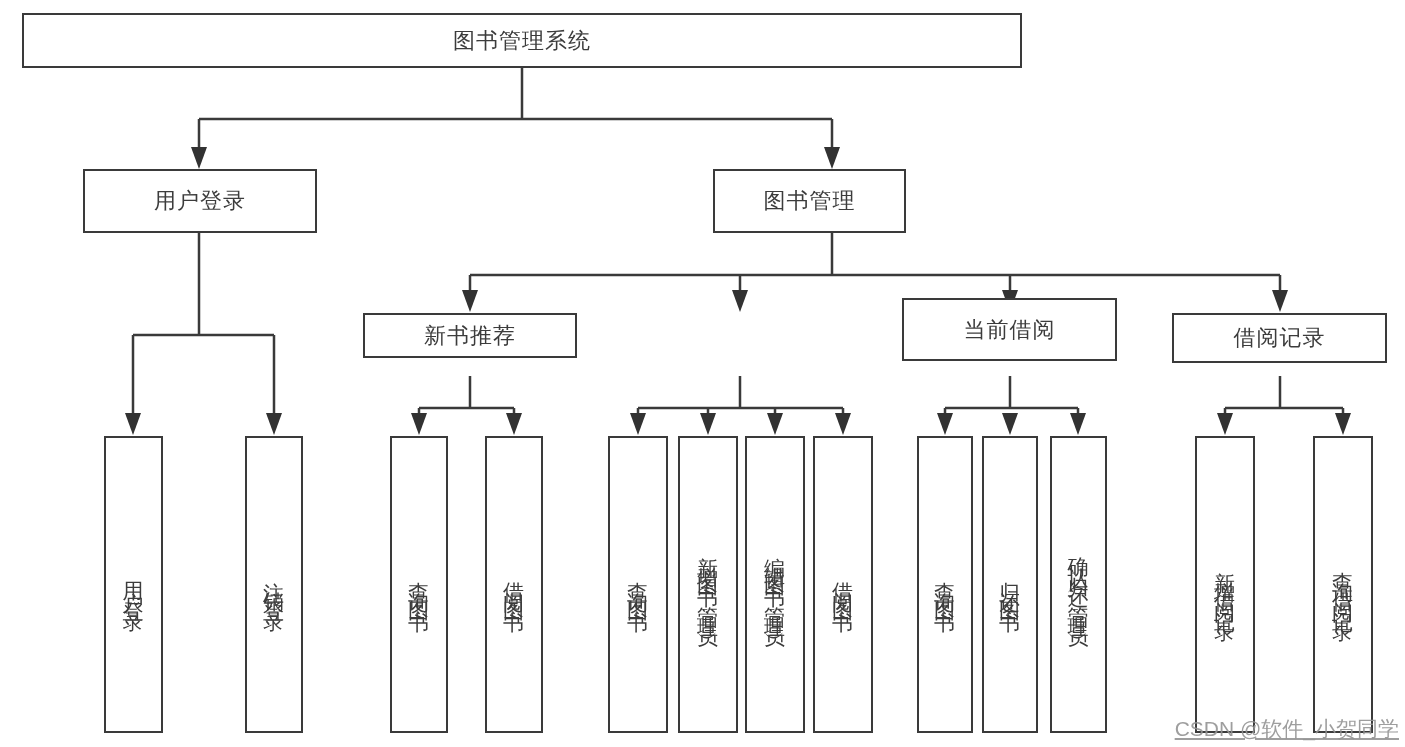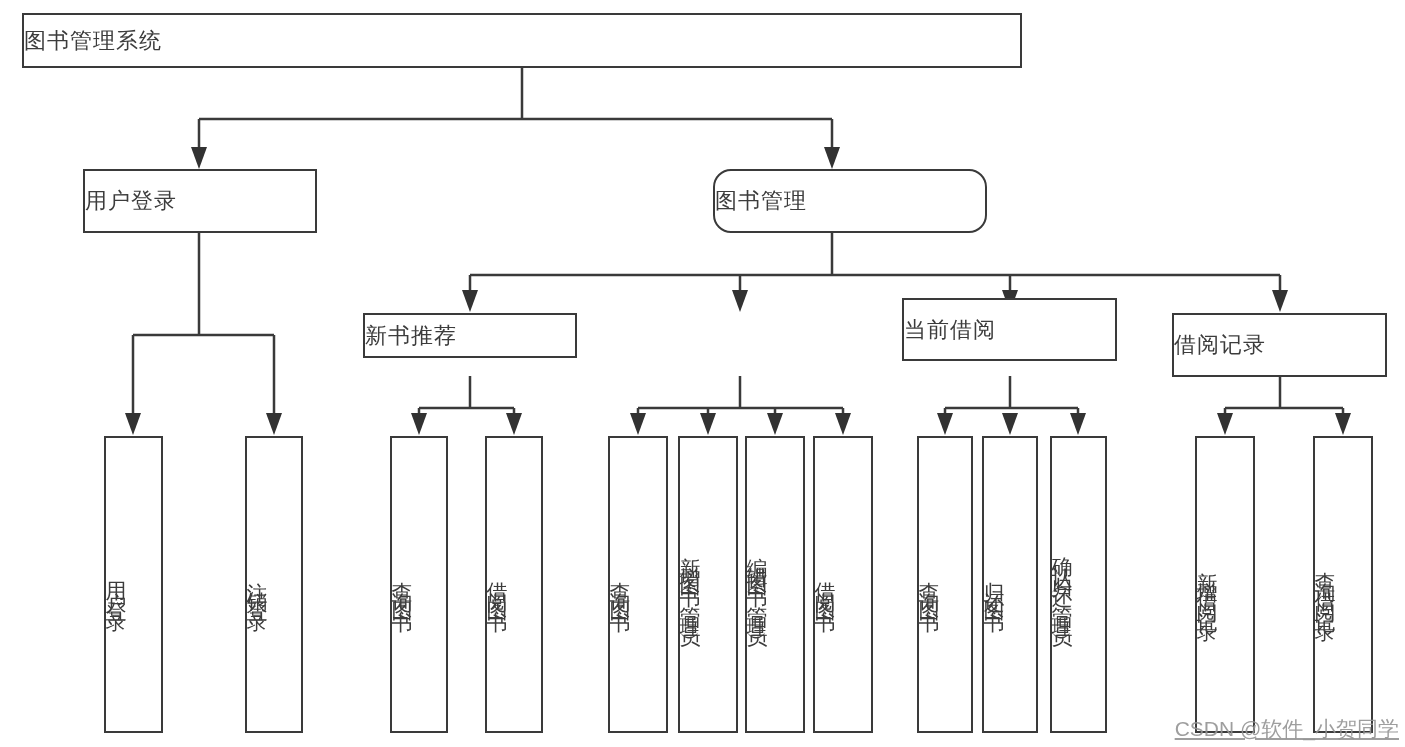--- a/index.html
+++ b/index.html
@@ -10,44 +10,44 @@
   #connector-svg path.line{fill:none;stroke:#3a3a3a;stroke-width:2.5;}
   #connector-svg path.arrow{fill:#323232;stroke:none;}
 
   .box{
     position:absolute;
     background:#ffffff;
     border:2.5px solid #3a3a3a;
     box-sizing:border-box;
     display:flex;
     align-items:center;
-    justify-content:flex-start;
+    justify-content:center;
     color:#3c3c3c;
     z-index:2;
   }
   .hlabel{font-size:22px;letter-spacing:1px;white-space:nowrap;}
   .vbox .vlabel{
     writing-mode:vertical-rl;
     text-orientation:mixed;
     font-size:21px;
     letter-spacing:10px;
     line-height:1;
     white-space:nowrap;
   }
 
   
   [data-name="node-root"]{left:22px;top:13px;width:1000px;height:55px;}
   
   [data-name="node-user-login"]{left:83px;top:169px;width:234px;height:64px;}
-  [data-name="node-book-management"]{left:713px;top:169px;width:274px;height:64px;border-radius:18px;}
+  [data-name="node-book-management"]{left:713px;top:169px;width:193px;height:64px;}
   
   [data-name="node-new-book-recommend"]{left:363px;top:313px;width:214px;height:45px;}
   [data-name="node-book-borrowing"]{left:633px;top:313px;width:215px;height:63px;}
   [data-name="node-current-borrowing"]{left:902px;top:298px;width:215px;height:63px;}
-  [data-name="node-borrowing-records"]{left:1172px;top:313px;width:215px;height:64px;}
+  [data-name="node-borrowing-records"]{left:1172px;top:313px;width:215px;height:50px;}
   
   .vbox{top:436px;height:297px;}
   [data-name="leaf-user-login"]{left:104px;width:59px;}
   [data-name="leaf-logout"]{left:245px;width:58px;}
   [data-name="leaf-recommend-query-books"]{left:390px;width:58px;}
   [data-name="leaf-recommend-borrow-books"]{left:485px;width:58px;}
   [data-name="leaf-borrow-query-books"]{left:608px;width:60px;}
   [data-name="leaf-borrow-add-books-admin"]{left:678px;width:60px;}
   [data-name="leaf-borrow-edit-books-admin"]{left:745px;width:60px;}
   [data-name="leaf-borrow-borrow-books"]{left:813px;width:60px;}

